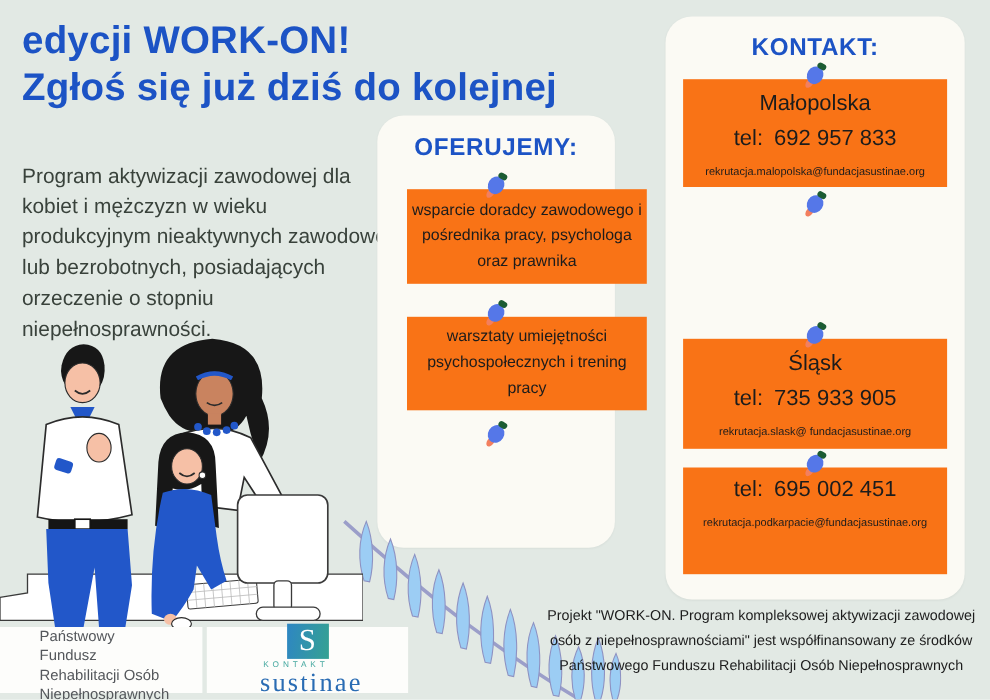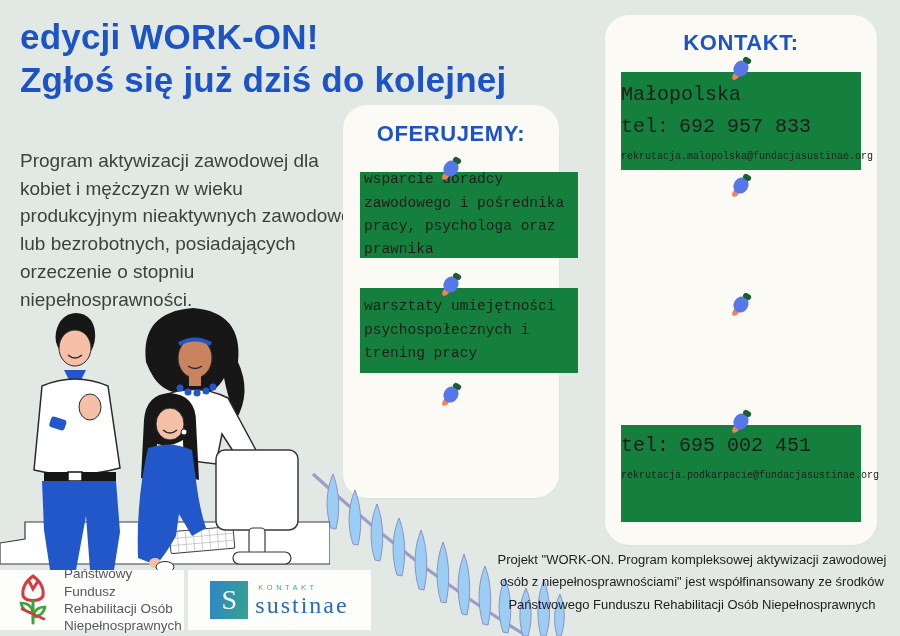--- a/index.html
+++ b/index.html
@@ -11,36 +11,36 @@
            color:#1c53c5; line-height:1.22; letter-spacing:0.2px; }
   .intro { position:absolute; left:20px; top:147px; width:332px; font-size:19px; color:#39423b;
            line-height:1.46; }
 
   .panel { position:absolute; background:#fbfaf4; border-radius:24px; box-shadow:0 1px 2px rgba(0,0,0,0.04); }
   .panel-offers  { left:343px; top:105px; width:216px; height:393px; }
   .panel-contact { left:605px; top:15px;  width:272px; height:530px; }
   .panel-header { position:absolute; left:0; width:100%; text-align:center; font-weight:800;
                   color:#1c53c5; font-size:22px; letter-spacing:0.6px; }
 
-  .card { position:absolute; background:#15803d; color:#1c1c1c;font-family:Liberation Mono, monospace; }
-  .offer-card { left:17px; width:218px; display:flex; align-items:center; justify-content:center;
+  .card { position:absolute; background:#f97316; text-align:center; color:#1c1c1c; }
+  .offer-card { left:27px; width:218px; display:flex; align-items:center; justify-content:center;
                 padding:10px 4px; font-size:14.5px; line-height:1.62; }
   .contact-card { left:16px; width:240px; }
   .contact-name  { font-size:20px; margin-top:11px; }
   .contact-tel   { font-size:20px; margin-top:9px; }
   .contact-tel .tel-label { margin-right:10px; }
   .contact-email { font-size:10px; margin-top:13px; }
 
   .pin { position:absolute; width:27px; height:27px; left:50%; transform:translateX(-50%); z-index:2; }
 
   .funding-note { position:absolute; left:492px; top:549px; width:400px; text-align:center;
                   font-size:13px; line-height:1.72; color:#1d1d1d; z-index:3; }
 
   .logo-box { position:absolute; top:570px; height:60px; background:#fdfdfb; z-index:4;
-              display:flex; align-items:center; }
+              display:flex; align-items:center;flex-direction:column; }
   .logo-pfron { left:0; width:184px; }
   .logo-sustinae { left:188px; width:183px; justify-content:center; }
   .pfron-text { font-size:13.5px; color:#54575b; line-height:1.28; margin-left:8px; width:120px; }
   .sustinae-badge { width:38px; height:38px; background:linear-gradient(100deg,#2e86c3,#35a292);
                     display:flex; align-items:center; justify-content:center;
                     font-family:"Liberation Serif", serif; font-size:28px; color:#ffffff; }
   .sustinae-text { margin-left:7px; display:flex; flex-direction:column; }
   .sustinae-label { font-size:7.5px; letter-spacing:3.5px; color:#45a8a0; margin-bottom:1px; margin-left:3px; }
   .sustinae-name { font-family:"Liberation Serif", serif; font-size:24px; color:#2a6cb3;
                    letter-spacing:2px; line-height:1;text-align:center; }
@@ -108,20 +108,27 @@
       <ellipse cx="8.5" cy="19.5" rx="3" ry="5" fill="#f37f5e" transform="rotate(38 8.5 19.5)"></ellipse>
       <ellipse cx="13.5" cy="12.5" rx="7.3" ry="8.3" fill="#5577e8" transform="rotate(32 13.5 12.5)"></ellipse>
       <rect x="15.5" y="1.5" width="8.4" height="5.6" rx="2.8" fill="#1c5c33" transform="rotate(30 19.5 4.2)"></rect>
     </svg>
 
     <svg class="pin" style="top:277px;" viewBox="0 0 27 27">
       <ellipse cx="8.5" cy="19.5" rx="3" ry="5" fill="#f37f5e" transform="rotate(38 8.5 19.5)"></ellipse>
       <ellipse cx="13.5" cy="12.5" rx="7.3" ry="8.3" fill="#5577e8" transform="rotate(32 13.5 12.5)"></ellipse>
       <rect x="15.5" y="1.5" width="8.4" height="5.6" rx="2.8" fill="#1c5c33" transform="rotate(30 19.5 4.2)"></rect>
     </svg>
+    <div class="card contact-card" style="top:293px; height:100px;">
+      <div class="contact-name">Śląsk</div>
+      <div class="contact-tel">
+        <span class="tel-label">tel:</span><span>735 933 905</span>
+      </div>
+      <div class="contact-email">rekrutacja.slask@ fundacjasustinae.org</div>
+    </div>
 
     <svg class="pin" style="top:394px;" viewBox="0 0 27 27">
       <ellipse cx="8.5" cy="19.5" rx="3" ry="5" fill="#f37f5e" transform="rotate(38 8.5 19.5)"></ellipse>
       <ellipse cx="13.5" cy="12.5" rx="7.3" ry="8.3" fill="#5577e8" transform="rotate(32 13.5 12.5)"></ellipse>
       <rect x="15.5" y="1.5" width="8.4" height="5.6" rx="2.8" fill="#1c5c33" transform="rotate(30 19.5 4.2)"></rect>
     </svg>
     <div class="card contact-card" style="top:410px; height:97px;">
       <div class="contact-tel">
         <span class="tel-label">tel:</span><span>695 002 451</span>
       </div>

